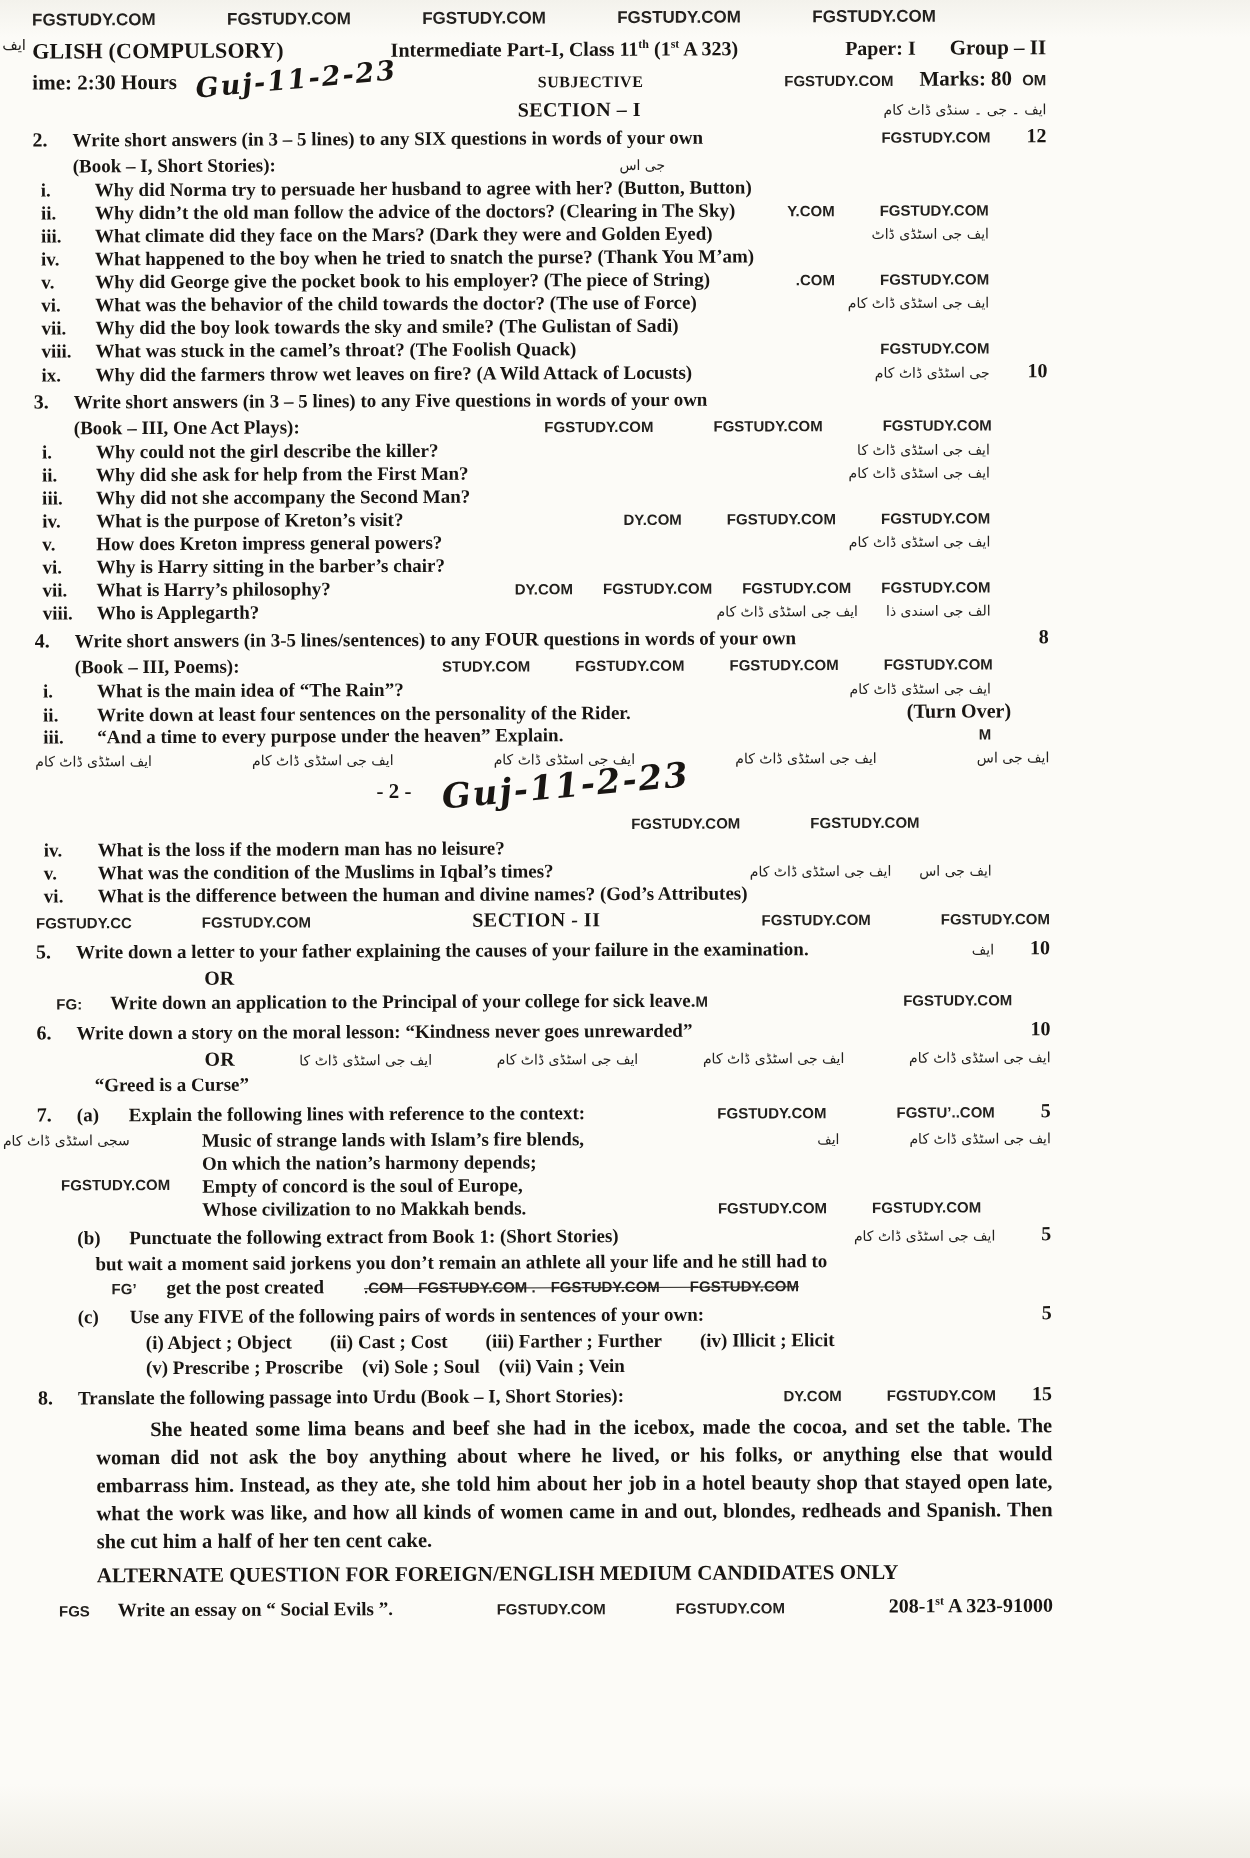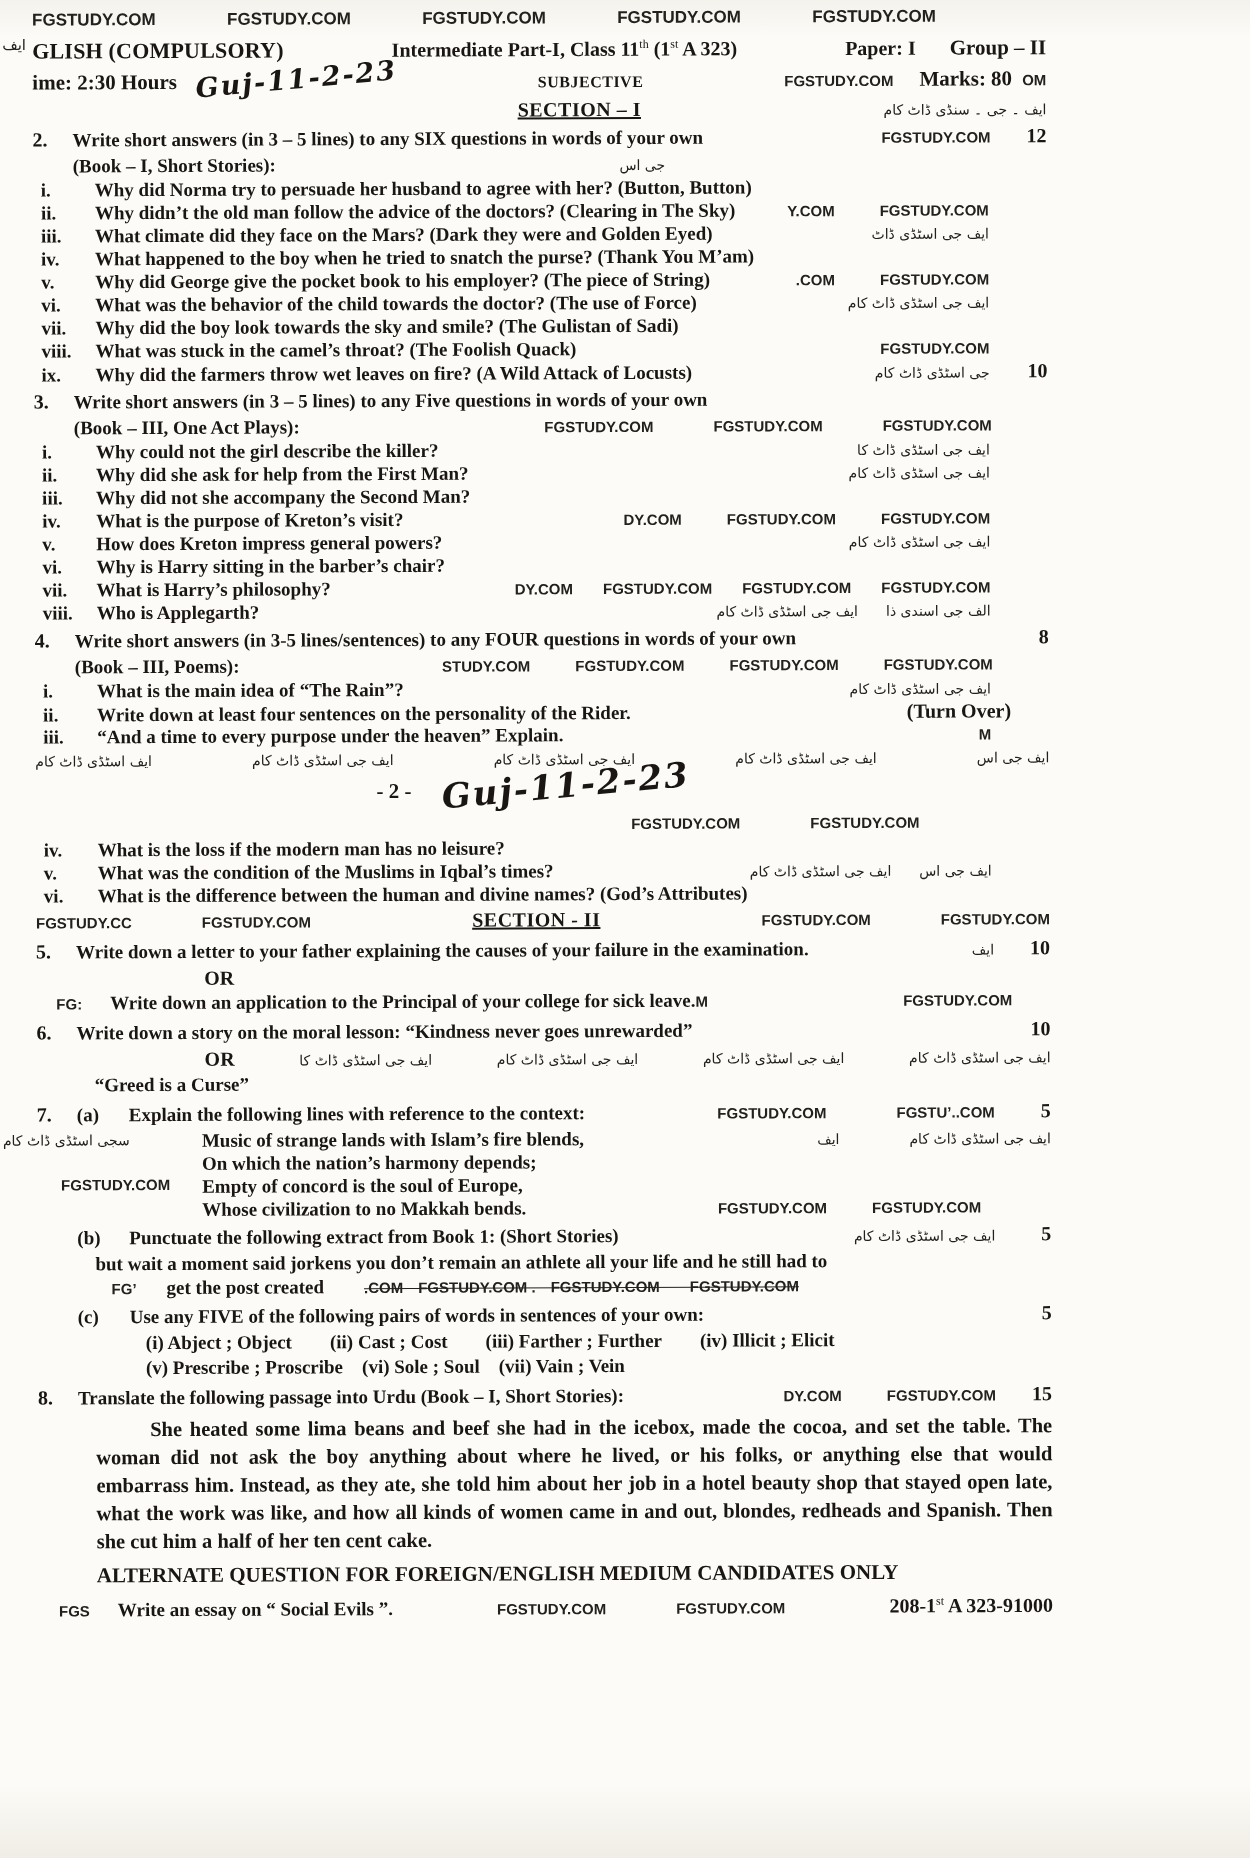--- a/index.html
+++ b/index.html
@@ -26,32 +26,32 @@
   .itext{font-size:19px;white-space:nowrap}
   .note{font-size:20px;margin-left:20px;white-space:nowrap}
   .item{height:23px}
   .qhead{height:27px;margin-top:4px}
   .bookrow{height:24px;padding-left:40px}
   .bookname{font-size:19px}
   .topwm{height:24px;padding-right:110px}
   .hline1{height:32px;margin-top:4px}
   .subject{font-size:22px;letter-spacing:.2px}
   .classline{font-size:20px;white-space:nowrap}
-  .sup{font-size:12px;font-weight:400}
+  .sup{font-size:12px;font-weight:700}
   .paperno{font-size:20px;margin-right:34px}
   .group{font-size:21px}
   .hline2{height:30px}
   .time{font-size:21px}
   .hand{display:inline-block;font-family:"DejaVu Serif",serif;font-style:italic;font-weight:700;letter-spacing:2px;transform:rotate(-5deg);line-height:.5}
   .hand.small{font-size:27px;margin-left:18px}
   .hand.big{font-size:34px;margin-left:30px}
   .subjective{font-size:16px;letter-spacing:.5px}
   .marksline{font-size:21px;margin:0 10px 0 26px}
   .sectionrow{height:24px}
-  .section-label{font-size:20px;text-decoration:underline;letter-spacing:.5px}
+  .section-label{font-size:20px;letter-spacing:.5px}
   .urdurow{height:26px;margin-top:4px}
   .page2row{height:38px}
   .page-label{font-size:21px}
   .wmrow2{height:22px}
   .sectionrow2{height:26px;margin-top:2px}
   .orrow{height:25px;padding-left:168px}
   .orrow2{height:26px;padding-left:168px}
   .or-label{font-size:20px}
   .altrow{height:25px;padding-left:20px}
   .altrow .qtext{margin-left:14px}

